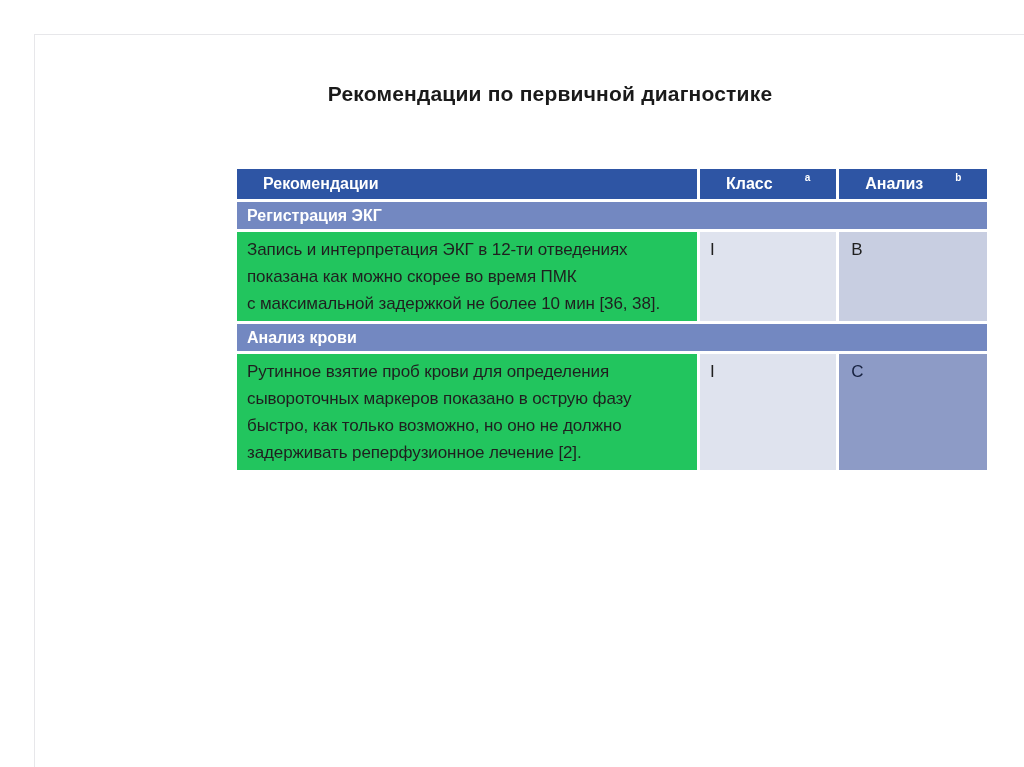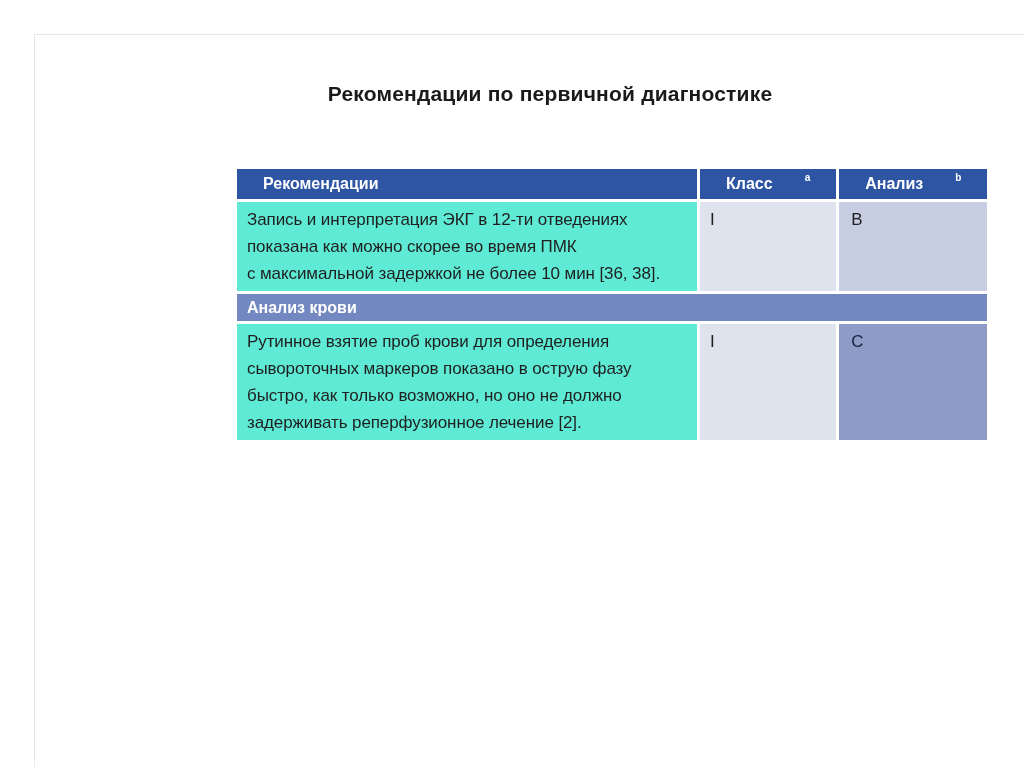--- a/index.html
+++ b/index.html
@@ -63,21 +63,21 @@
     padding: 0 10px;
     vertical-align: middle;
   }
   .rec-table td {
     vertical-align: top;
     font-size: 17px;
     line-height: 27px;
     color: #1f1f1f;
   }
   .rec-table td.cell-text {
-    background: #5eead4;
+    background: #22c55e;
     padding: 4px 10px;
     white-space: pre-line;
     letter-spacing: -0.1px;
   }
   .rec-table td.cell-class {
     background: #dfe3ee;
     padding: 4px 10px;
   }
   .rec-table td.cell-level {
     background: #c8cee1;
@@ -108,20 +108,23 @@
           <span>Рекомендации</span>
         </th>
         <th>
           <span>Класс</span><sup>a</sup>
         </th>
         <th>
           <span>Анализ</span><sup>b</sup>
         </th>
       </tr>
 
+      <tr>
+        <td class="section" colspan="3">Регистрация ЭКГ</td>
+      </tr>
 
       <tr>
         <td class="cell-text">Запись и интерпретация ЭКГ в 12-ти отведениях
 показана как можно скорее во время ПМК
 с максимальной задержкой не более 10 мин [36, 38].</td>
         <td class="cell-class">I</td>
         <td class="cell-level">B</td>
       </tr>
 
 

